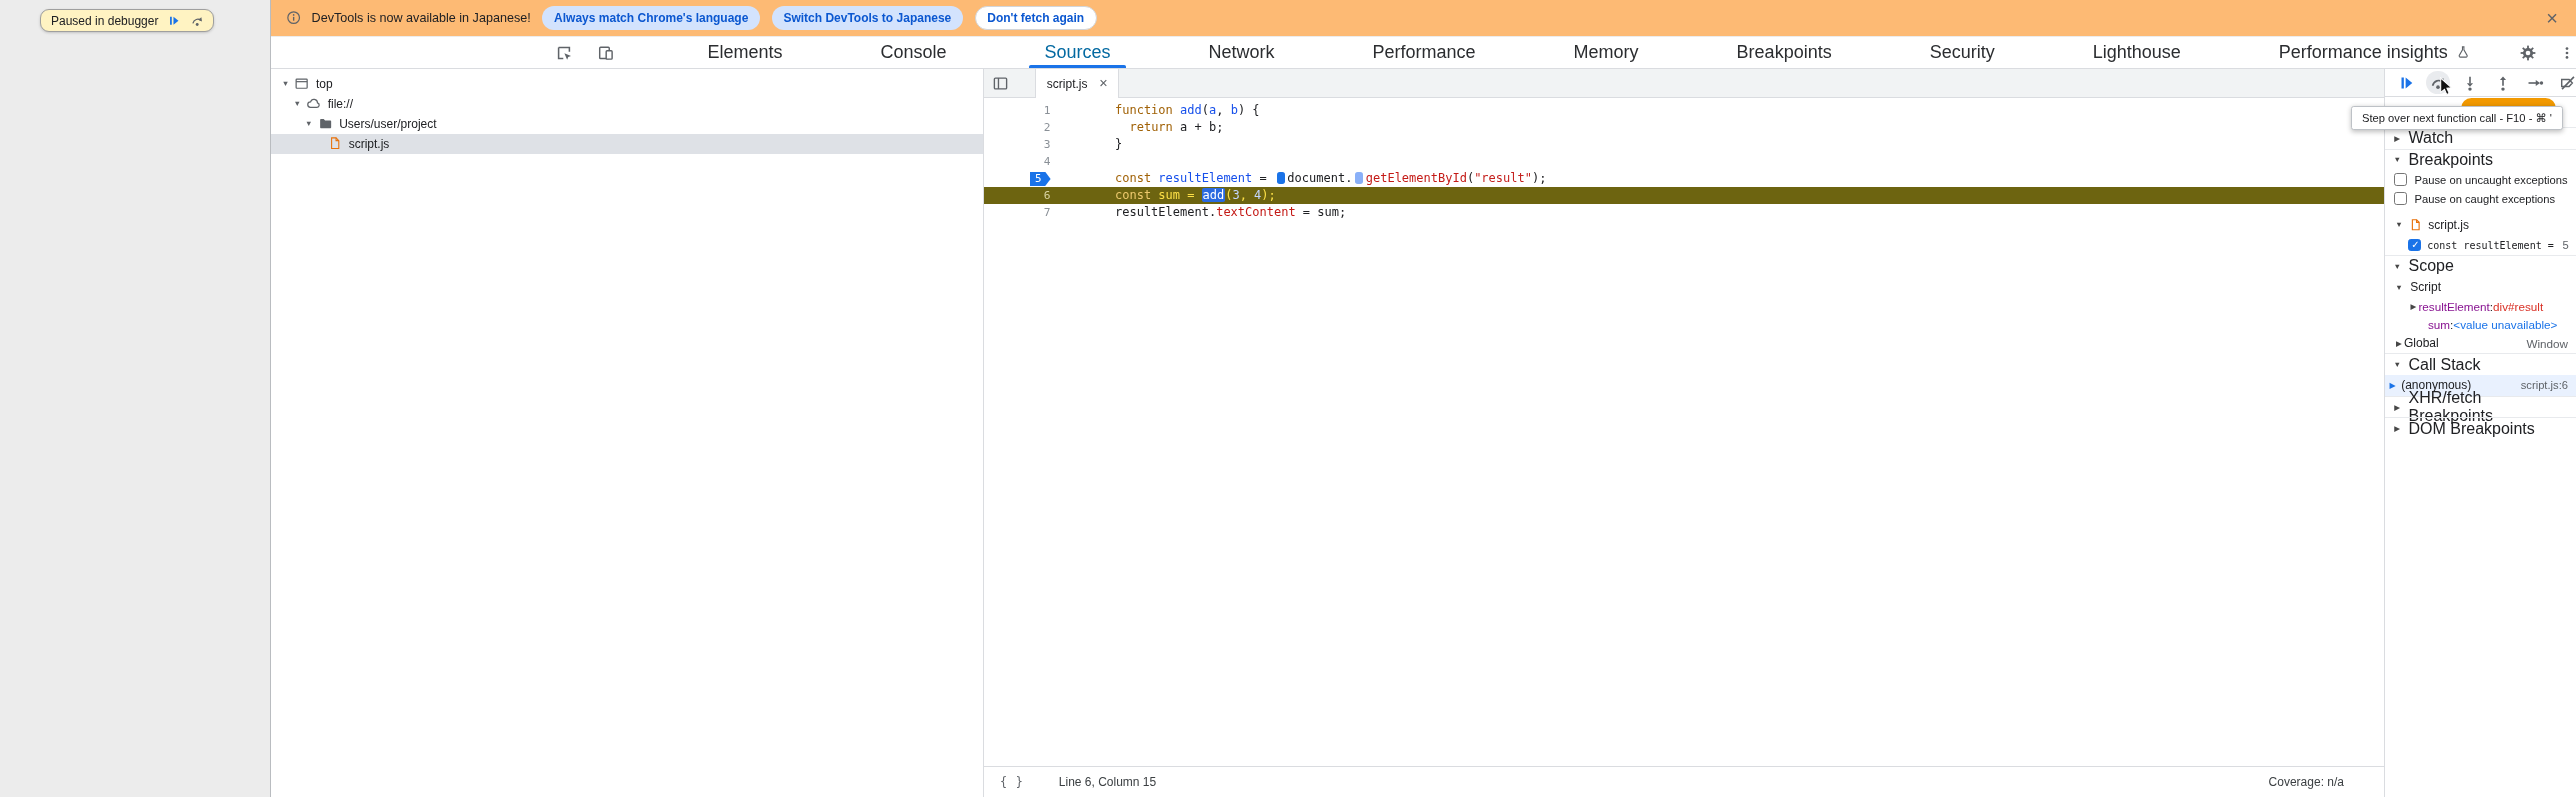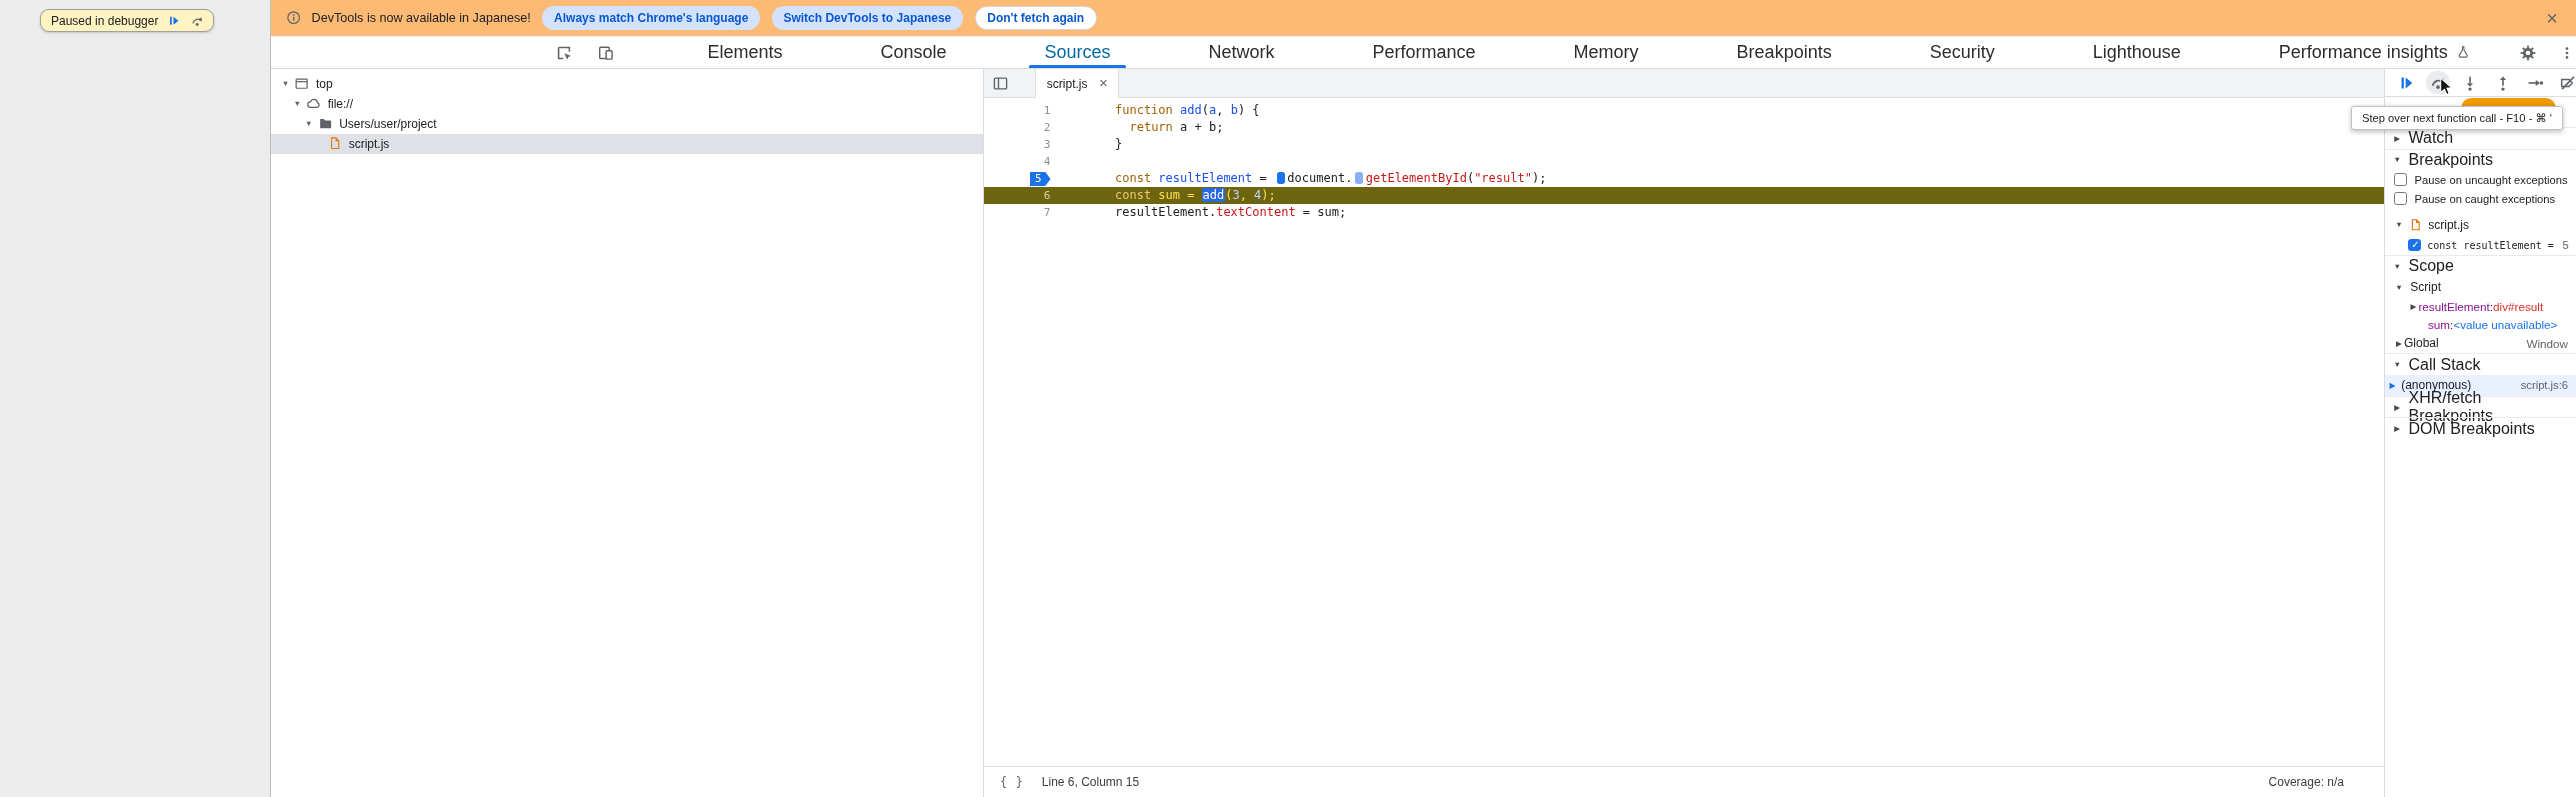--- a/index.html
+++ b/index.html
@@ -84,21 +84,21 @@
   .sel-chip{background:#2a6ae0;color:#fff;border-radius:1.8px;padding:0 0.9px}
   .bptag{display:inline-block;background:#1a73e8;color:#fff;font-size:10.8px;line-height:14.4px;padding:0 9px 0 5.4px;
     clip-path:polygon(0 0,74% 0,100% 50%,74% 100%,0 100%)}
   .mrk{display:inline-block;width:8px;height:11.7px;border-radius:2.7px;margin:0 2.7px;vertical-align:-1.8px}
   .m1{background:#1a73e8}
   .m2{background:#8ab0f8}
 
   .statusbar{flex:0 0 31px;border-top:0.9px solid #dadce0;display:flex;align-items:center;padding:0 40px 0 16px;
     font-size:12px;color:#3c4043;background:#fff}
   .pp{font-family:"DejaVu Sans Mono",monospace;font-size:11.7px;color:#5f6368;letter-spacing:0.9px}
-  .pos{margin-left:18px}
+  .pos{margin-left:35px}
   .cov{margin-left:auto}
 
   
   .dbg{flex:0 0 192px;display:flex;flex-direction:column;border-left:0.9px solid #dadce0;background:#fff;font-size:12px;min-width:0}
   .controls{flex:0 0 28px;display:flex;align-items:center;gap:14.4px;padding-left:11.7px;border-bottom:0.9px solid #dadce0}
   .ctl{color:#5f6368;display:flex}
   .ctl.hovered{background:#e9ebee;border-radius:50%;padding:2.7px;margin:-2.7px}
   .paused-strip{flex:0 0 30px;position:relative}
   .paused-pill{position:absolute;left:76px;top:0.9px;width:95px;height:21.6px;background:#f29900;border-radius:10.8px}
   .sec-h{height:21.6px;display:flex;align-items:center;gap:6.3px;padding:0 7.2px;border-top:0.9px solid #e8eaed;font-weight:600}

